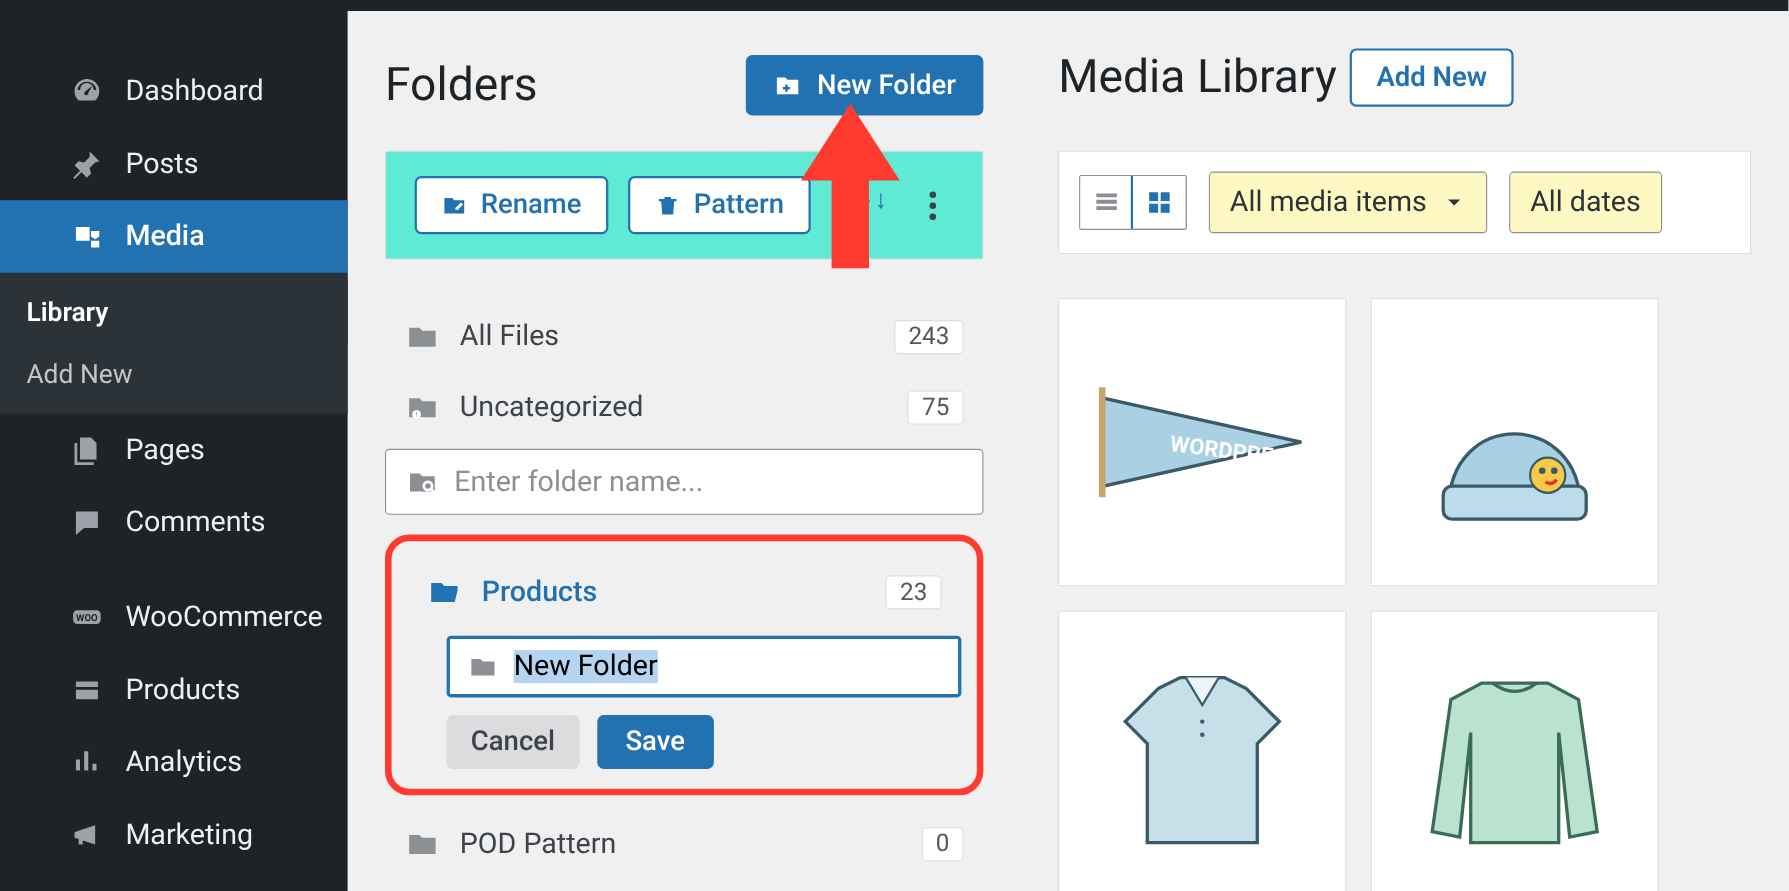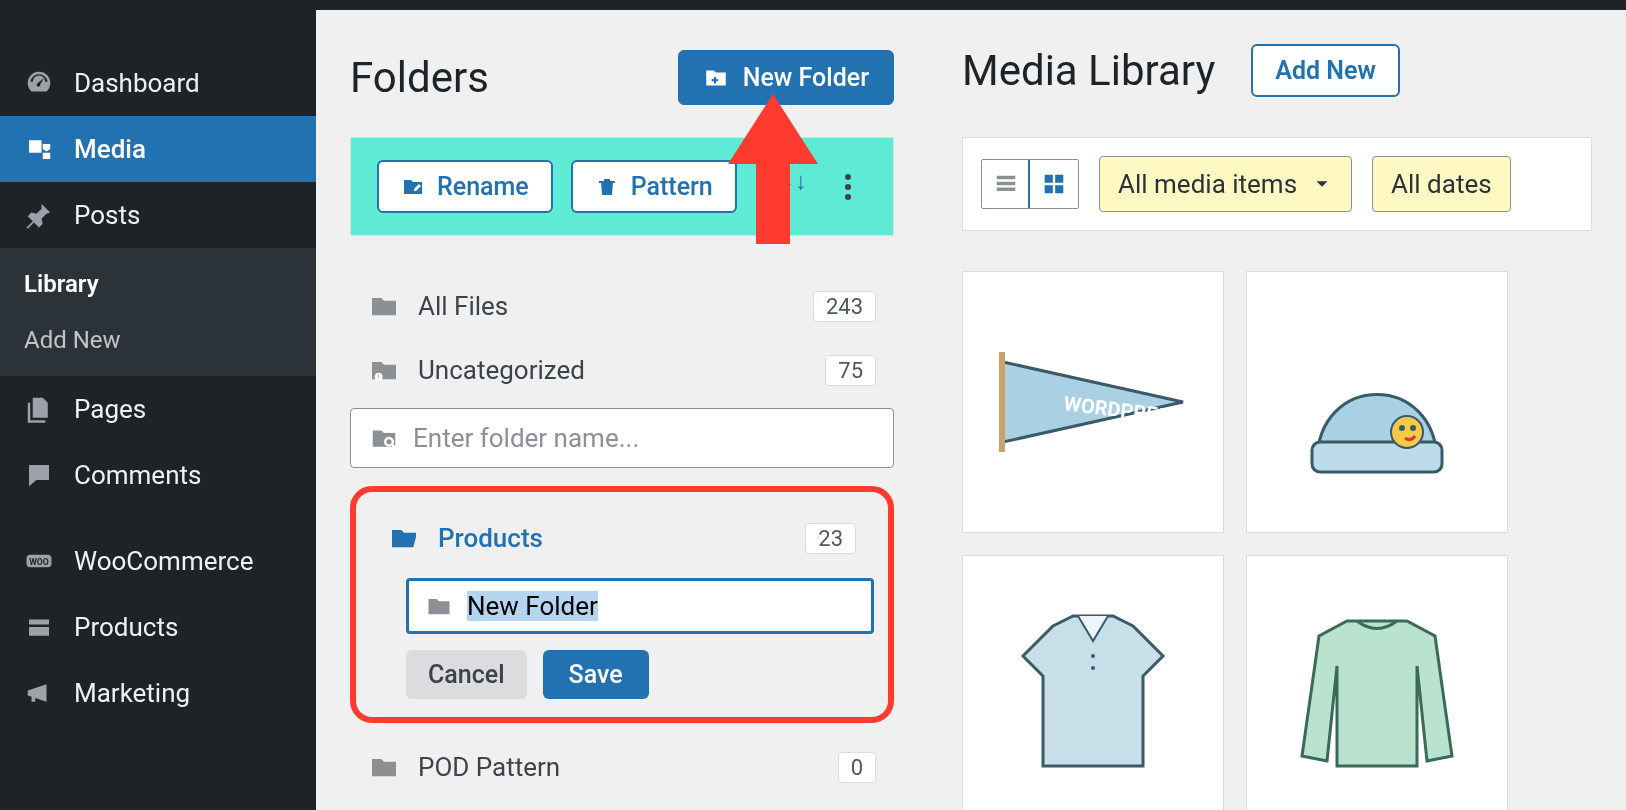--- a/index.html
+++ b/index.html
@@ -11,21 +11,21 @@
   .sidebar { width: 316px; background: #1d2327; color: #fff; flex-shrink: 0; padding-top: 40px; }
   .side-item { display: flex; align-items: center; gap: 20px; padding: 18px 24px; color: #f0f0f1; font-size: 26px; cursor: pointer; position: relative; }
   .side-item.active { background: #2271b1; color: #fff; font-weight: 500; }
   .side-item.active::after {
     content: ""; position: absolute; right: -14px; top: 50%; transform: translateY(-50%);
     border: 14px solid transparent; border-right-color: #f0f0f1;
   }
   .side-sub { padding: 14px 24px 14px 24px; color: #c3c4c7; font-size: 24px; cursor: pointer; }
   .side-sub.active { color: #fff; font-weight: 600; background: #2c3338; }
   .side-subgroup { background: #2c3338; padding: 8px 0; }
-  .side-ico { width: 30px; height: 30px; flex-shrink: 0; display: inline-flex; align-items: center; justify-content: center; }
+  .side-ico { width: 30px; height: 30px; flex-shrink: 0; display: inline-flex; align-items: center; justify-content: center; margin-left: 40px; }
   .side-ico svg { width: 30px; height: 30px; fill: #9ca2a7; }
   .side-item.active .side-ico svg { fill: #fff; }
 
   
   .folders { width: 612px; padding: 40px 34px 0 34px; flex-shrink: 0; }
   .folders-head { display: flex; align-items: center; justify-content: space-between; margin-bottom: 32px; }
   .folders-head h1 { font-size: 42px; font-weight: 400; color: #1d2327; }
   .btn-primary {
     background: #2271b1; color: #fff; border: 1px solid #2271b1; font-size: 25px; font-weight: 500;
     padding: 12px 24px; border-radius: 6px; display: inline-flex; align-items: center; gap: 14px; cursor: pointer;
@@ -73,21 +73,21 @@
   .btnrow { display:flex; gap:16px; margin-top:16px; }
   .btn-muted { background:#dcdcde; color:#3c434a; border:none; font-size:25px; font-weight:500; padding:10px 22px; border-radius:6px; cursor:pointer;}
   .btn-save { background:#2271b1; color:#fff; border:none; font-size:25px; font-weight:500; padding:10px 26px; border-radius:6px; cursor:pointer;}
 
   
   .big-arrow { position: absolute; left: 728px; top: 94px; width: 90px; height: 150px; pointer-events: none; }
   .big-arrow svg { width: 100%; height: 100%; }
 
   
   .library { flex: 1; padding: 34px 34px 0 34px; overflow: hidden; }
-  .library-head { display: flex; align-items: center; gap: 36px; margin-bottom: 40px; }
+  .library-head { display: flex; align-items: center; gap: 12px; margin-bottom: 40px; }
   .library-head h1 { font-size: 42px; font-weight: 400; color: #1d2327; }
   .filterbar { display: flex; align-items: center; gap: 20px; background:#fff; padding:18px; border:1px solid #dcdcde; }
   .view-toggle { display:flex; border:1px solid #8c8f94; border-radius:2px; overflow:hidden; }
   .view-toggle .v { width:48px; height:48px; display:flex; align-items:center; justify-content:center; cursor:pointer; }
   .view-toggle .v svg{width:28px;height:28px;fill:#8c8f94;}
   .view-toggle .v.active { outline:2px solid #2271b1; }
   .view-toggle .v.active svg{fill:#2271b1;}
   .select {
     background:#fef9c3; border:1px solid #8c8f94; border-radius:4px; padding:12px 18px; font-size:26px; color:#2c3338;
     display:flex; align-items:center; gap:14px; cursor:pointer;
@@ -105,35 +105,35 @@
 
   <div class="sidebar">
     <div class="side-item">
       <span class="side-ico">
           <svg viewBox="0 0 24 24">
             <path d="M12 3a9 9 0 00-9 9 8.9 8.9 0 003 6.7h12A8.9 8.9 0 0021 12a9 9 0 00-9-9zm0 2a7 7 0 016.9 6H17a5 5 0 00-10 0H5.1A7 7 0 0112 5zm-1 7l5-4-3 5a1.5 1.5 0 11-2-1z"></path>
           </svg>
         </span>
       <span>Dashboard</span>
     </div>
+    <div class="side-item">
+      <span class="side-ico">
+          <svg viewBox="0 0 24 24">
+            <path d="M14 3l7 7-3 1-4 4 1 4-3 3-4-4-5 5-1-1 5-5-4-4 3-3 4 1 4-4z"></path>
+          </svg>
+        </span>
+      <span>Posts</span>
+    </div>
     <div class="side-item active">
       <span class="side-ico">
           <svg viewBox="0 0 24 24">
             <path d="M4 5h10v10H4z M8 8a2 2 0 110 4 2 2 0 010-4zM15 8h6v4l-3 2-3-2zM15 15h6v5h-6z"></path>
           </svg>
         </span>
       <span>Media</span>
-    </div>
-    <div class="side-item">
-      <span class="side-ico">
-          <svg viewBox="0 0 24 24">
-            <path d="M14 3l7 7-3 1-4 4 1 4-3 3-4-4-5 5-1-1 5-5-4-4 3-3 4 1 4-4z"></path>
-          </svg>
-        </span>
-      <span>Posts</span>
     </div>
     <div class="side-subgroup">
       <div class="side-sub active">Library</div>
       <div class="side-sub">Add New</div>
     </div>
     <div class="side-item">
       <span class="side-ico">
           <svg viewBox="0 0 24 24">
             <path d="M7 3h8l4 4v12H7zM5 7v14h12v2H3V7z"></path>
           </svg>
@@ -158,20 +158,28 @@
         </span>
       <span>WooCommerce</span>
     </div>
     <div class="side-item">
       <span class="side-ico">
           <svg viewBox="0 0 24 24">
             <path d="M4 6h16v4H4zM4 12h16v7H4z"></path>
           </svg>
         </span>
       <span>Products</span>
+    </div>
+    <div class="side-item">
+      <span class="side-ico">
+          <svg viewBox="0 0 24 24">
+            <path d="M4 18h3V10H4zM10 18h3V4h-3zM16 18h3V13h-3z"></path>
+          </svg>
+        </span>
+      <span>Analytics</span>
     </div>
     <div class="side-item">
       <span class="side-ico">
           <svg viewBox="0 0 24 24">
             <path d="M3 10v4l3 1v4h3v-3l9 3V5L6 9 3 10z"></path>
           </svg>
         </span>
       <span>Marketing</span>
     </div>
   </div>

